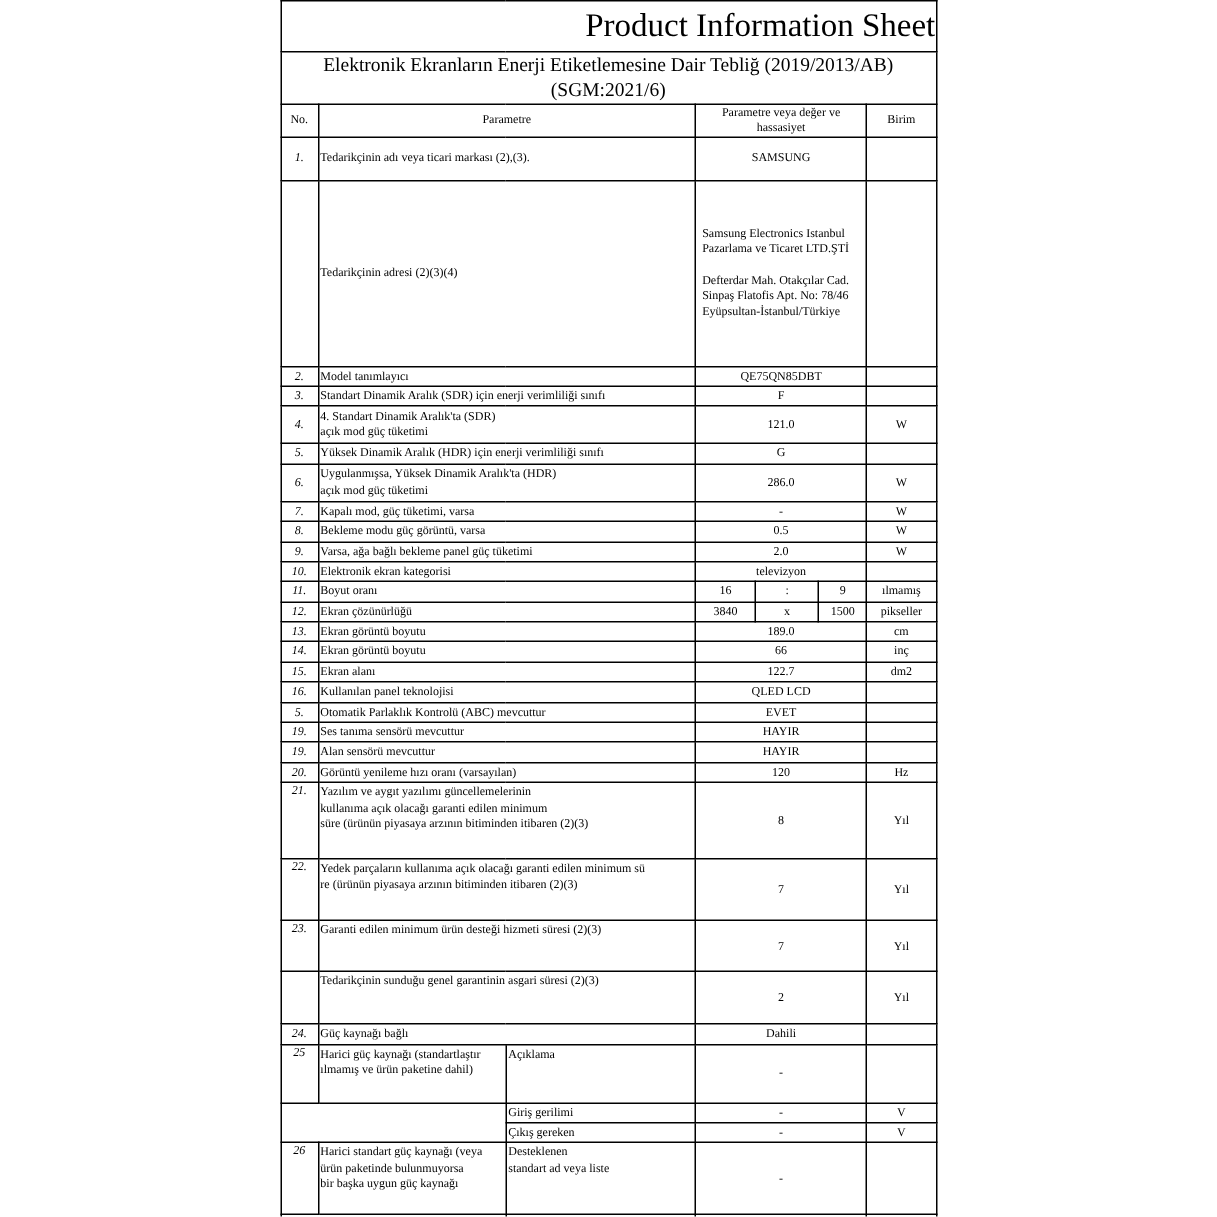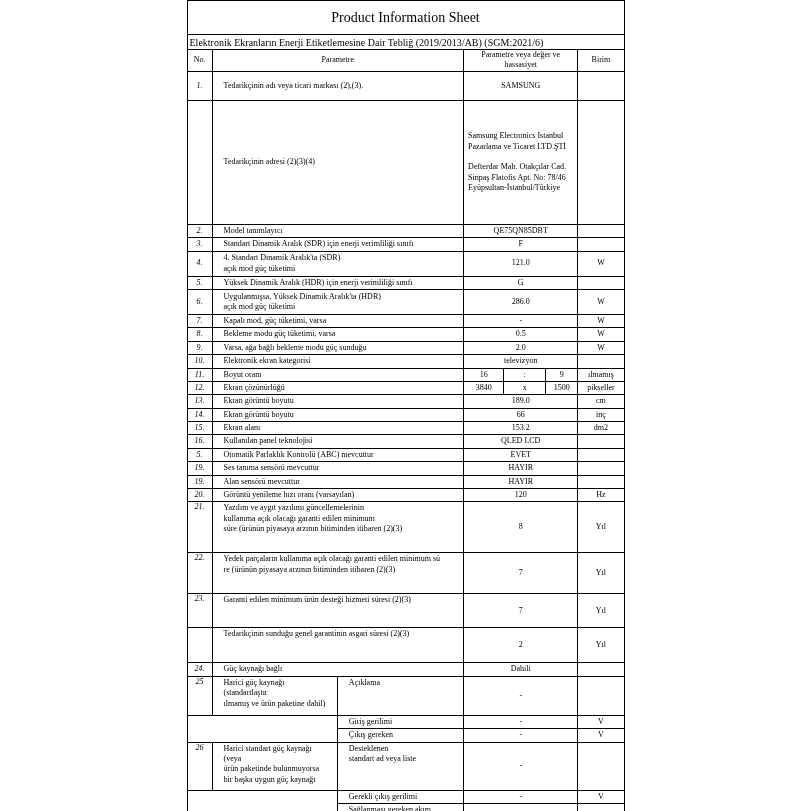--- a/index.html
+++ b/index.html
@@ -21,29 +21,29 @@
     border: 1px solid #000000;
     font-size: 8px;
     line-height: 1.3;
     padding: 0 2px;
     text-align: center;
     vertical-align: middle;
     overflow: hidden;
     word-wrap: break-word;
   }
   td.title-cell {
-    font-size: 14px;
+    font-size: 22px;
     line-height: 1.1;
-    text-align: center;
+    text-align: right;
     padding: 4px 0;
   }
-  td.subtitle-cell { font-size: 10px; text-align: left; }
+  td.subtitle-cell { font-size: 13px; text-align: center; }
   td.hdr { text-align: center; }
   td.no { font-style: italic; }
-  td.param { text-align: left; padding: 1px 11px; }
+  td.param { text-align: left; padding: 1px 1px; }
   td.addr { text-align: left; padding: 1px 4px; margin-left: 16px; }
   td.top { vertical-align: top; }
   .pre { white-space: pre-line; }
 </style>
 </head>
 <body>
 
 <div class="page">
 <table class="sheet">
   <colgroup>
@@ -122,27 +122,27 @@
     <td>W</td>
   </tr>
   <tr style="height:11px">
     <td class="no">7.</td>
     <td class="param" colspan="2">Kapalı mod, güç tüketimi, varsa</td>
     <td colspan="3">-</td>
     <td>W</td>
   </tr>
   <tr style="height:11px">
     <td class="no">8.</td>
-    <td class="param" colspan="2">Bekleme modu güç tüketimi, varsa</td>
+    <td class="param" colspan="2">Bekleme modu güç görüntü, varsa</td>
     <td colspan="3">0.5</td>
     <td>W</td>
   </tr>
   <tr style="height:11px">
     <td class="no">9.</td>
-    <td class="param" colspan="2">Varsa, ağa bağlı bekleme modu güç sunduğu</td>
+    <td class="param" colspan="2">Varsa, ağa bağlı bekleme panel güç tüketimi</td>
     <td colspan="3">2.0</td>
     <td>W</td>
   </tr>
   <tr style="height:11px">
     <td class="no">10.</td>
     <td class="param" colspan="2">Elektronik ekran kategorisi</td>
     <td colspan="3">televizyon</td>
     <td></td>
   </tr>
   <tr style="height:11px">
@@ -169,21 +169,21 @@
   </tr>
   <tr style="height:11px">
     <td class="no">14.</td>
     <td class="param" colspan="2">Ekran görüntü boyutu</td>
     <td colspan="3">66</td>
     <td>inç</td>
   </tr>
   <tr style="height:11px">
     <td class="no">15.</td>
     <td class="param" colspan="2">Ekran alanı</td>
-    <td colspan="3">153.2</td>
+    <td colspan="3">122.7</td>
     <td>dm2</td>
   </tr>
   <tr style="height:11px">
     <td class="no">16.</td>
     <td class="param" colspan="2">Kullanılan panel teknolojisi</td>
     <td colspan="3">QLED LCD</td>
     <td></td>
   </tr>
   <tr style="height:11px">
     <td class="no">5.</td>

